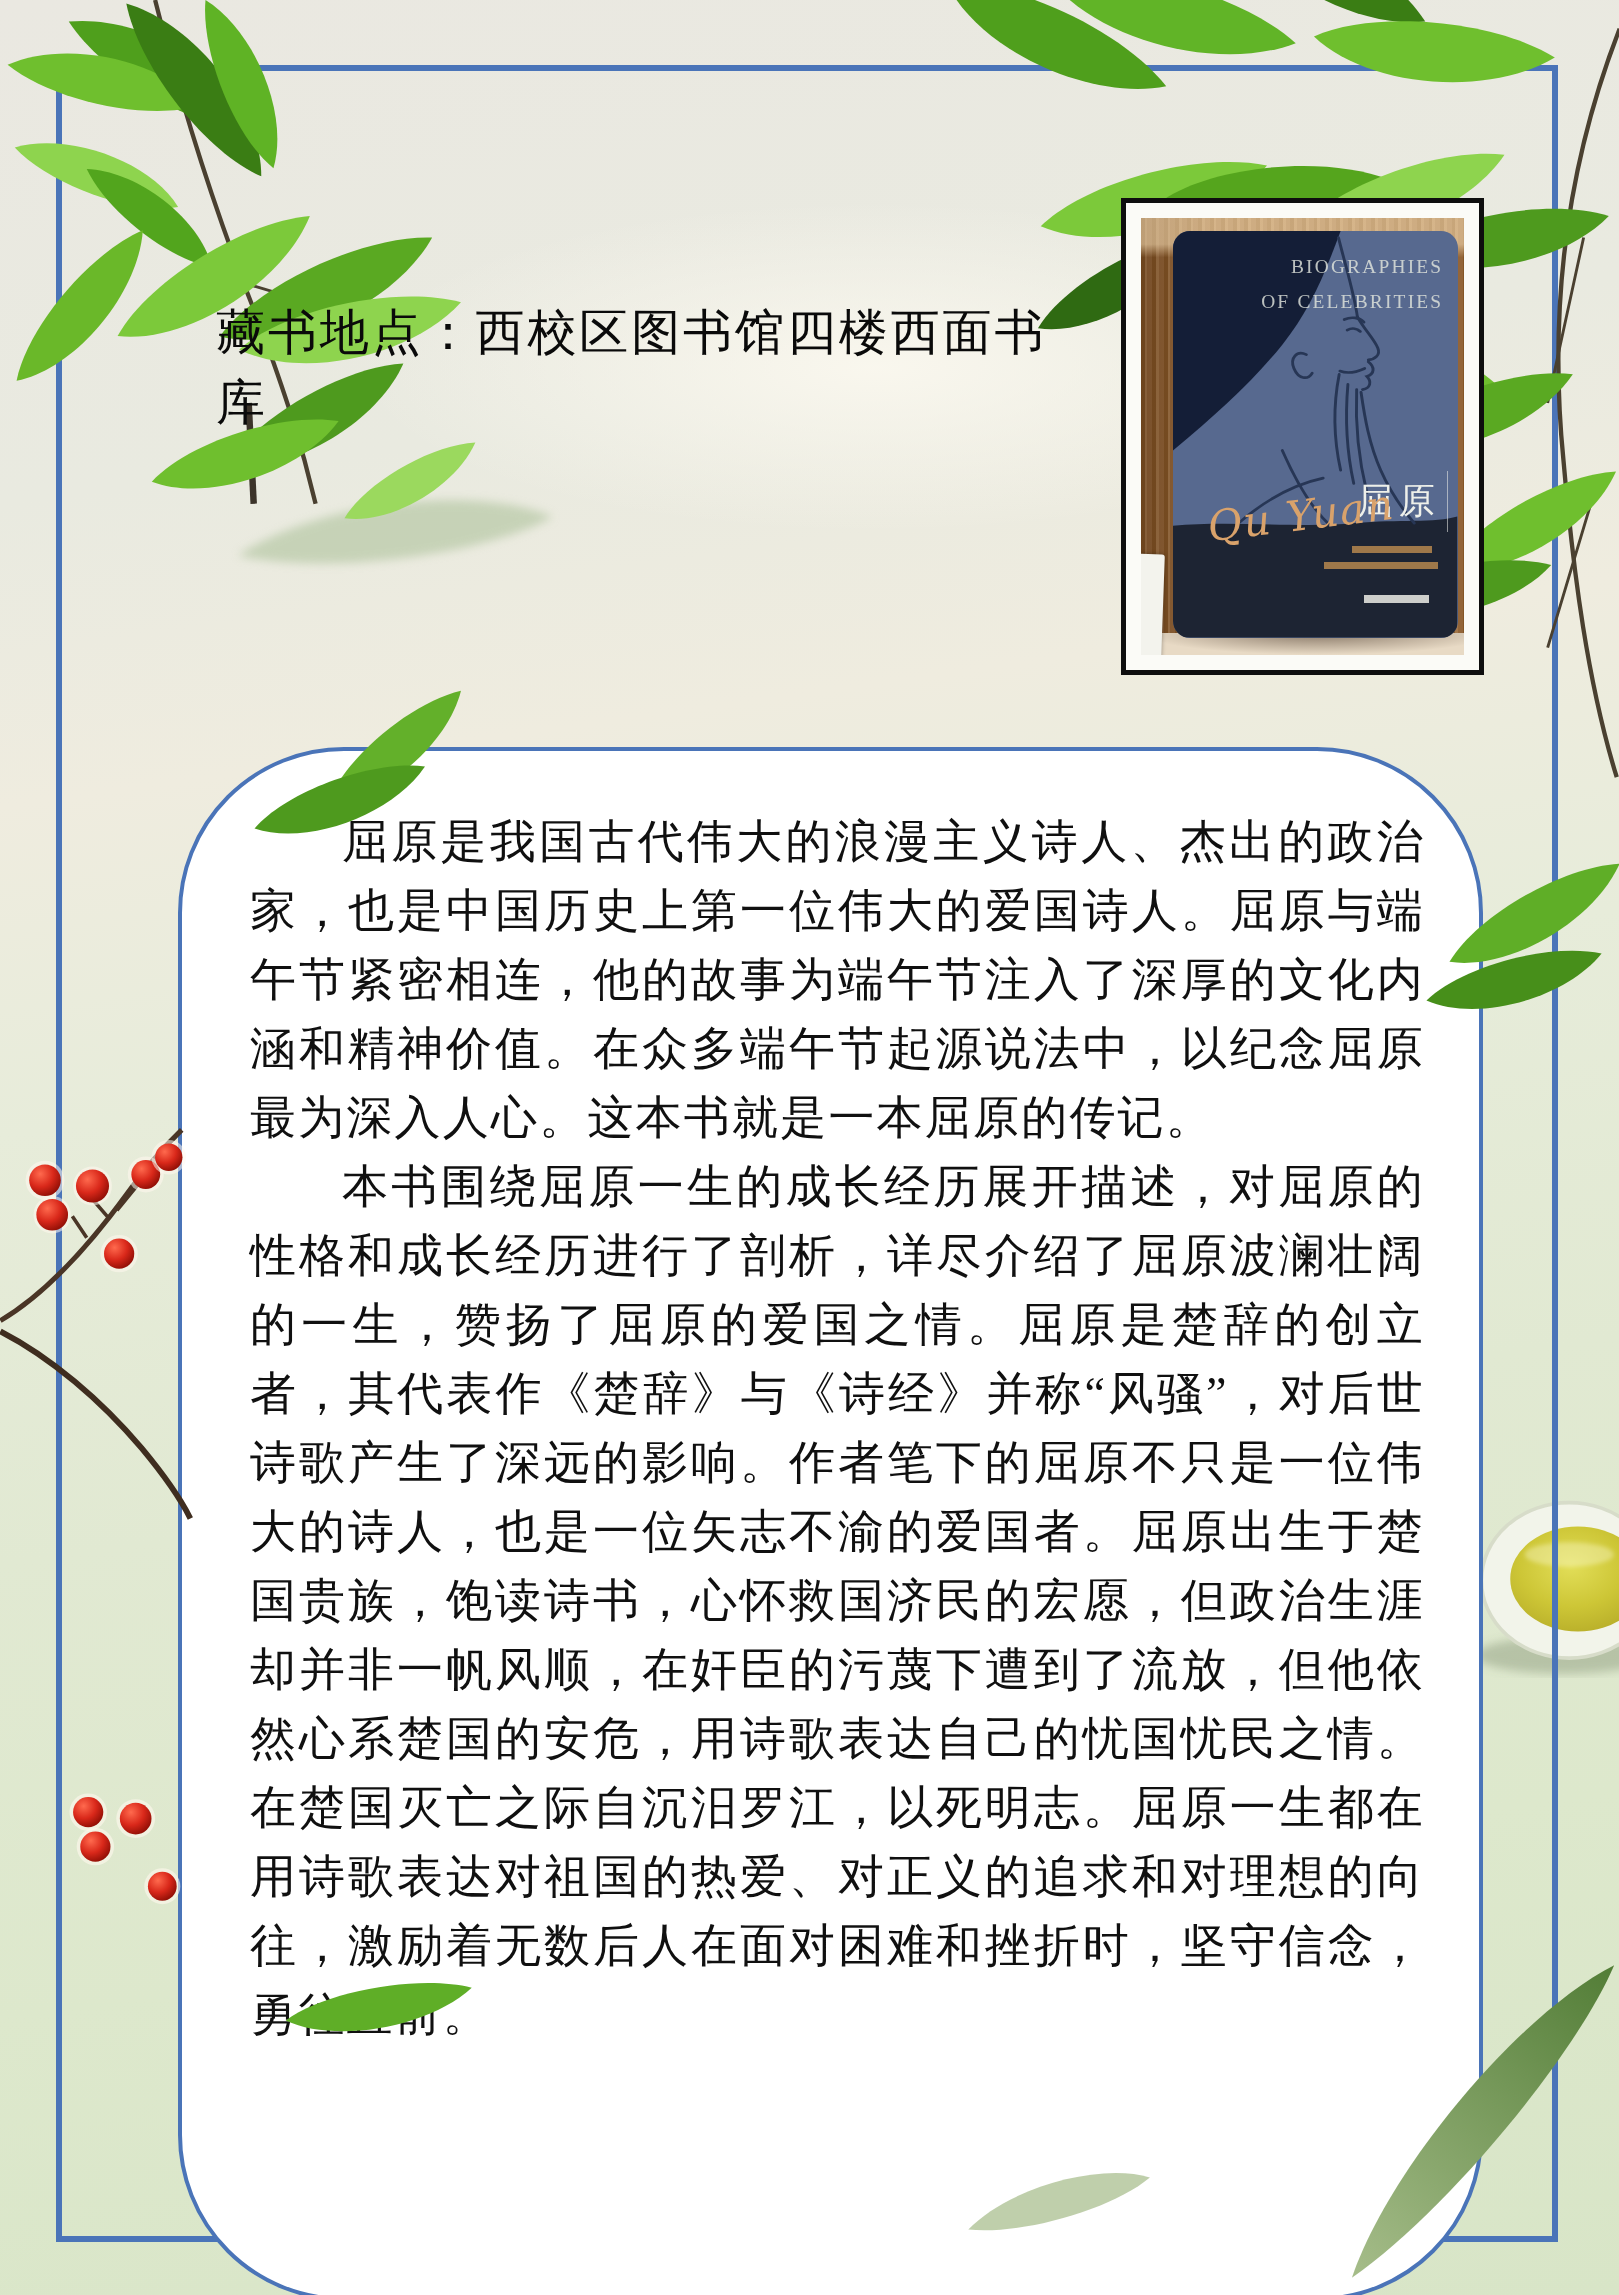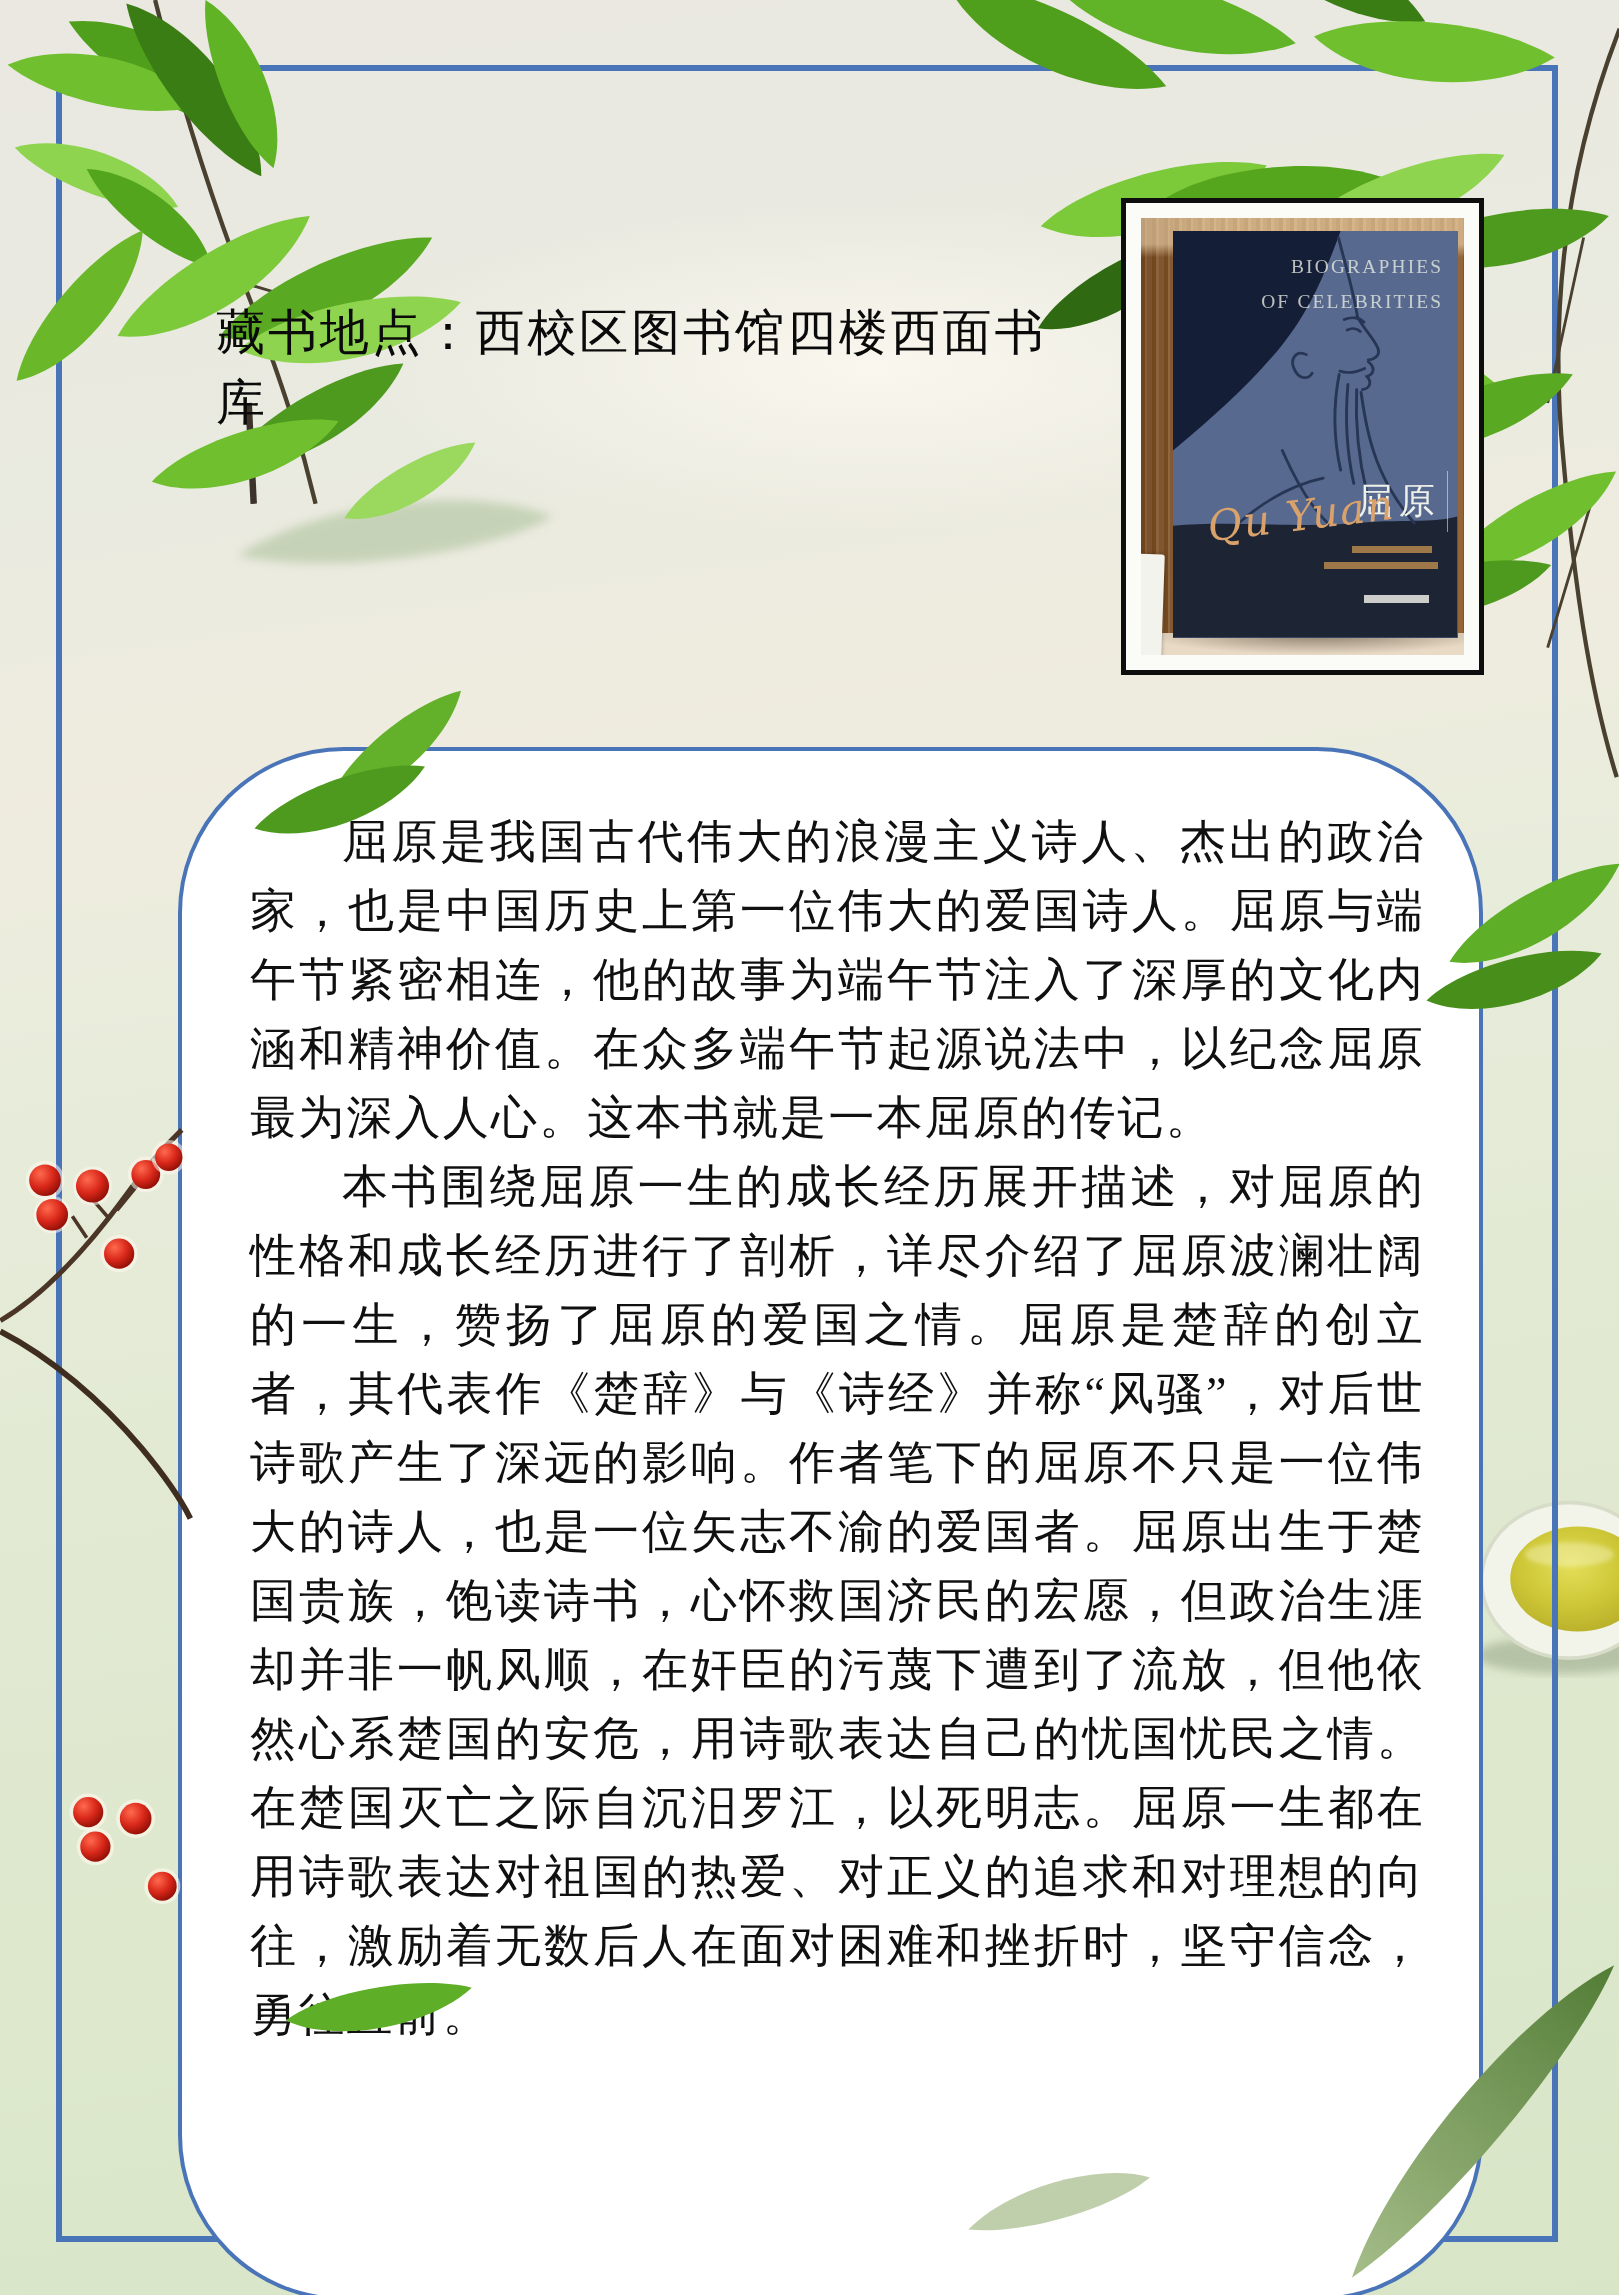--- a/index.html
+++ b/index.html
@@ -26,21 +26,21 @@
     border:5.8px solid #0e0e0e;background:#fbfbf7;box-sizing:border-box;padding:15px;
   }
   .photo{position:relative;width:100%;height:100%;overflow:hidden;
     background:
       linear-gradient(180deg, rgba(255,231,190,.55) 0 6%, rgba(255,231,190,0) 9%),
       linear-gradient(90deg, rgba(40,15,0,.25), rgba(40,15,0,0) 22%),
       repeating-linear-gradient(90deg,#845627 0 3.6px,#a3774a 3.6px 6.5px,#936539 6.5px 11.5px);
   }
   .photo-table{position:absolute;left:0;right:0;bottom:0;height:5%;
     background:radial-gradient(ellipse at 55% 0%, rgba(70,52,38,.6), rgba(70,52,38,0) 70%),#e8dac5;}
-  .cover{position:absolute;left:10%;top:3%;width:88%;height:93%;background:#57698f;overflow:hidden;}
+  .cover{position:absolute;left:10%;top:3%;width:88%;height:93%;background:#57698f;overflow:hidden;border-radius:17px;}
   .cover svg{position:absolute;inset:0;width:100%;height:100%;}
   .cover-en{
     position:absolute;right:5%;top:4.5%;text-align:right;color:rgba(226,229,221,.82);
     font-family:"Liberation Serif","DejaVu Serif",serif;font-size:19.4px;line-height:35px;letter-spacing:2.2px;
   }
   .cover-zh{
     position:absolute;right:6%;top:60.5%;color:#eef0ea;font-size:36px;letter-spacing:5.8px;
     font-family:"Liberation Serif","DejaVu Serif",serif;
   }
   .cover-rule{position:absolute;right:3.2%;top:59%;width:1.4px;height:15%;background:rgba(240,240,235,.55);}

